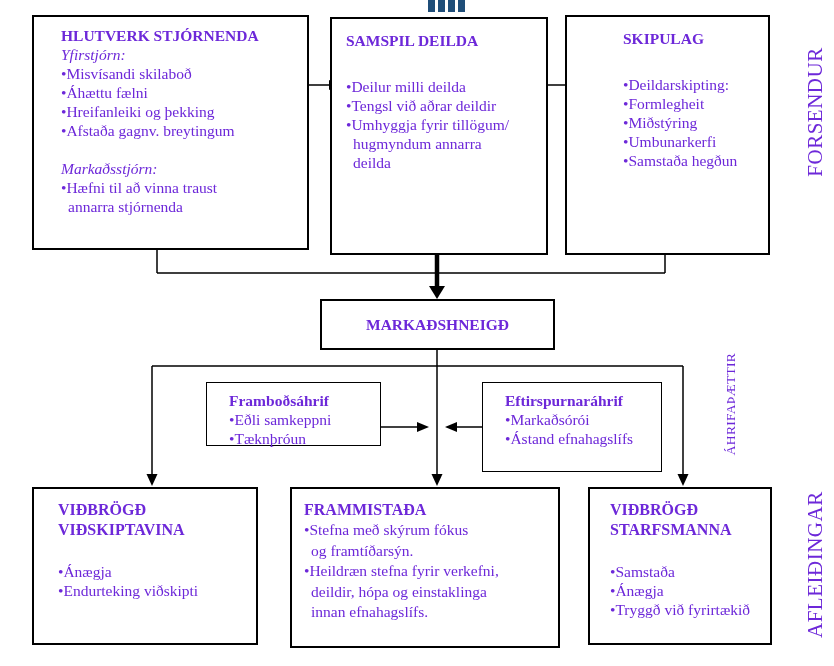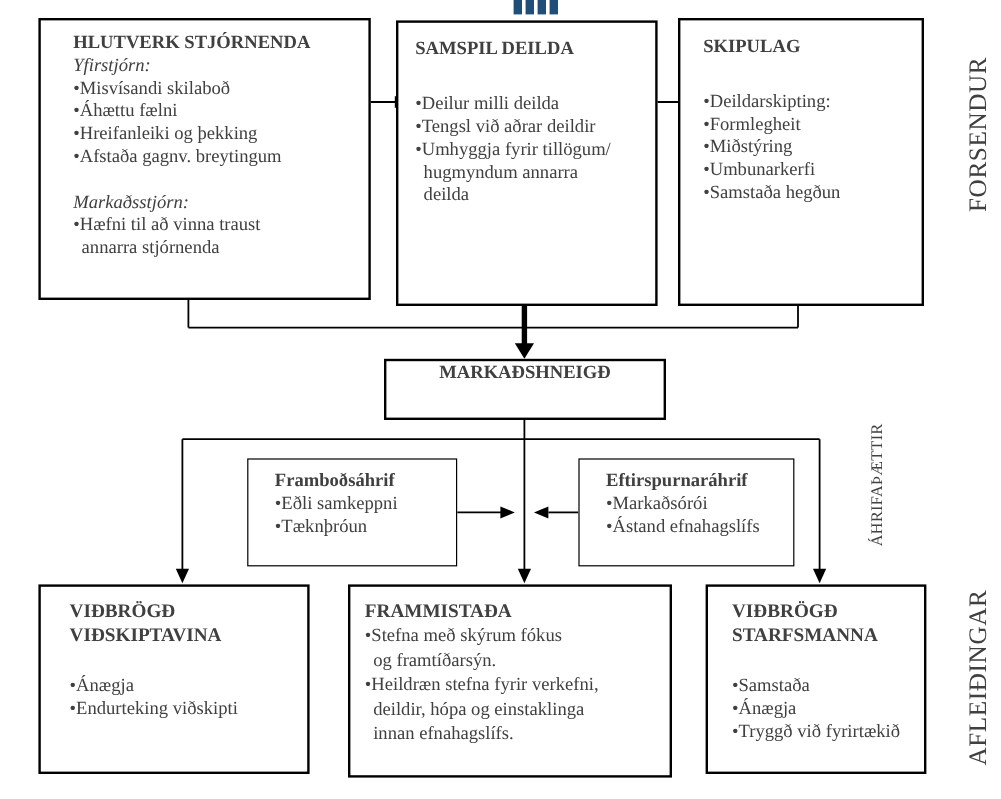--- a/index.html
+++ b/index.html
@@ -1,33 +1,33 @@
 <!DOCTYPE html>
 <html><head>
 <meta charset="utf-8">
 <style>
   html,body { margin:0; padding:0; background:#ffffff; }
   #canvas {
     position:relative; width:834px; height:666px; background:#ffffff;
-    font-family:"Liberation Serif", serif; color:#404040;
+    font-family:"Liberation Serif", serif; color:#6d28d9;
     overflow:hidden;
   }
   svg.overlay { position:absolute; left:0; top:0; pointer-events:none; }
   .box { position:absolute; background:#fff; border:2px solid #000; box-sizing:border-box; }
   .box.thin { border-width:1.5px; }
   .h  { font-weight:bold; font-size:16px; line-height:20px; }
   .line { font-size:15.5px; line-height:19px; white-space:nowrap; }
   .line.lh20 { line-height:20.5px; }
   .ital { font-style:italic; }
   .cont { padding-left:7px; }
   .sp19 { height:19px; }
   .sp27 { height:27px; }
   .sp22 { height:22px; }
   .inner { position:relative; }
-  .center-box { display:flex; justify-content:center; }
+  .center-box { display:flex; align-items:center; justify-content:center; }
   .vlabel {
     position:absolute; transform:rotate(-90deg); transform-origin:center;
     text-align:center; white-space:nowrap; font-size:21px; letter-spacing:0.5px;
   }
   .vlabel.small { font-size:13.5px; letter-spacing:0.3px; }
 </style>
 </head>
 <body>
 
 <div id="canvas">
@@ -86,37 +86,37 @@
       <div class="h line">SAMSPIL DEILDA</div>
       <div class="sp27"></div>
       <div class="line">•Deilur milli deilda</div>
       <div class="line">•Tengsl við aðrar deildir</div>
       <div class="line">•Umhyggja fyrir tillögum/</div>
       <div class="line cont">hugmyndum annarra</div>
       <div class="line cont">deilda</div>
     </div>
   </div>
 
-  <div class="box" style="left:565px; top:15px; width:205px; height:240px;">
+  <div class="box" style="left:565px; top:15px; width:205px; height:240px;padding-left:37px;">
     <div class="inner" style="padding:12px 6px 0 19px;">
       <div class="h line">SKIPULAG</div>
       <div class="sp27"></div>
       <div class="line">•Deildarskipting:</div>
       <div class="line">•Formlegheit</div>
       <div class="line">•Miðstýring</div>
       <div class="line">•Umbunarkerfi</div>
       <div class="line">•Samstaða hegðun</div>
     </div>
   </div>
 
   <div class="box center-box" style="left:320px; top:299px; width:235px; height:51px;">
     <div class="h" style="font-size:15.5px;">MARKAÐSHNEIGÐ</div>
   </div>
 
-  <div class="box thin" style="left:206px; top:382px; width:175px; height:90px;">
+  <div class="box thin" style="left:206px; top:382px; width:175px; height:64px;">
     <div class="inner" style="padding:8px 4px 0 22px;">
       <div class="h line">Framboðsáhrif</div>
       <div class="line">•Eðli samkeppni</div>
       <div class="line">•Tæknþróun</div>
     </div>
   </div>
 
   <div class="box thin" style="left:482px; top:382px; width:180px; height:90px;">
     <div class="inner" style="padding:8px 4px 0 22px;">
       <div class="h line">Eftirspurnaráhrif</div>

